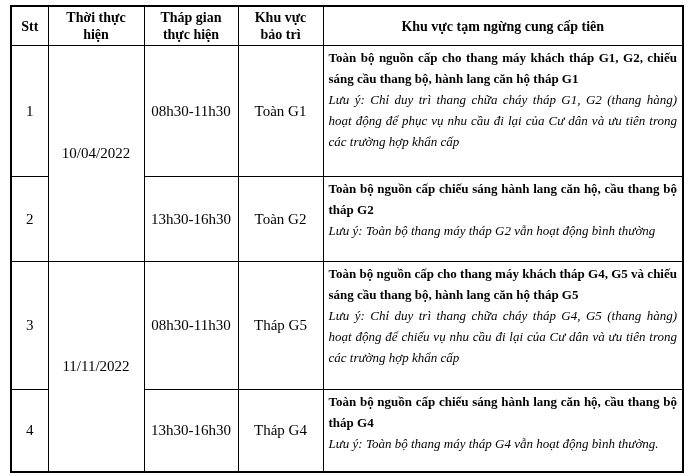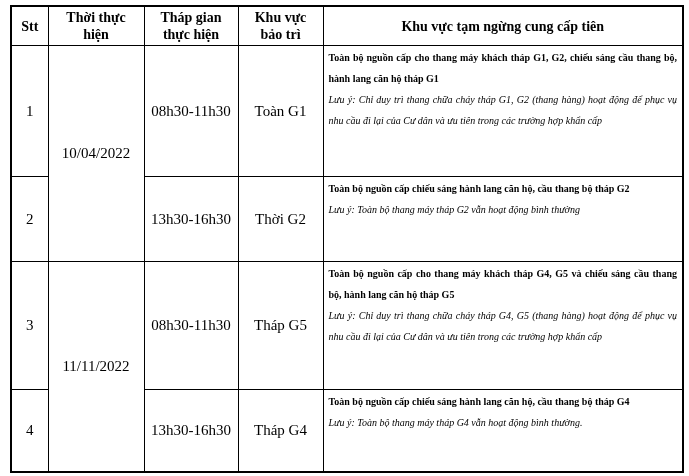--- a/index.html
+++ b/index.html
@@ -33,21 +33,21 @@
   .schedule td.c {
     text-align: center;
     font-size: 15px;
   }
   .schedule td.affected {
     vertical-align: top;
     padding: 1px 5px 2px 5px;
   }
   .affected p {
     margin: 0;
-    font-size: 10px;
+    font-size: 13px;
     line-height: 21px;
     text-align: justify;
   }
   .affected p.main {
     font-weight: bold;
   }
   .affected p.note {
     font-style: italic;
   }
   
@@ -89,34 +89,34 @@
       <td class="c">08h30-11h30</td>
       <td class="c">Toàn G1</td>
       <td class="affected">
         <p class="main">Toàn bộ nguồn cấp cho thang máy khách tháp G1, G2, chiếu sáng cầu thang bộ, hành lang căn hộ tháp G1</p>
         <p class="note">Lưu ý: Chỉ duy trì thang chữa cháy tháp G1, G2 (thang hàng) hoạt động để phục vụ nhu cầu đi lại của Cư dân và ưu tiên trong các trường hợp khẩn cấp</p>
       </td>
     </tr>
     <tr class="r2">
       <td class="c">2</td>
       <td class="c">13h30-16h30</td>
-      <td class="c">Thời G2</td>
+      <td class="c">Toàn G2</td>
       <td class="affected">
         <p class="main">Toàn bộ nguồn cấp chiếu sáng hành lang căn hộ, cầu thang bộ tháp G2</p>
         <p class="note">Lưu ý: Toàn bộ thang máy tháp G2 vẫn hoạt động bình thường</p>
       </td>
     </tr>
     <tr class="r3">
       <td class="c">3</td>
       <td class="c" rowspan="2">11/11/2022</td>
       <td class="c">08h30-11h30</td>
       <td class="c">Tháp G5</td>
       <td class="affected">
         <p class="main">Toàn bộ nguồn cấp cho thang máy khách tháp G4, G5 và chiếu sáng cầu thang bộ, hành lang căn hộ tháp G5</p>
-        <p class="note">Lưu ý: Chỉ duy trì thang chữa cháy tháp G4, G5 (thang hàng) hoạt động để phục vụ nhu cầu đi lại của Cư dân và ưu tiên trong các trường hợp khẩn cấp</p>
+        <p class="note">Lưu ý: Chỉ duy trì thang chữa cháy tháp G4, G5 (thang hàng) hoạt động để chiếu vụ nhu cầu đi lại của Cư dân và ưu tiên trong các trường hợp khẩn cấp</p>
       </td>
     </tr>
     <tr class="r4">
       <td class="c">4</td>
       <td class="c">13h30-16h30</td>
       <td class="c">Tháp G4</td>
       <td class="affected">
         <p class="main">Toàn bộ nguồn cấp chiếu sáng hành lang căn hộ, cầu thang bộ tháp G4</p>
         <p class="note">Lưu ý: Toàn bộ thang máy tháp G4 vẫn hoạt động bình thường.</p>
       </td>

